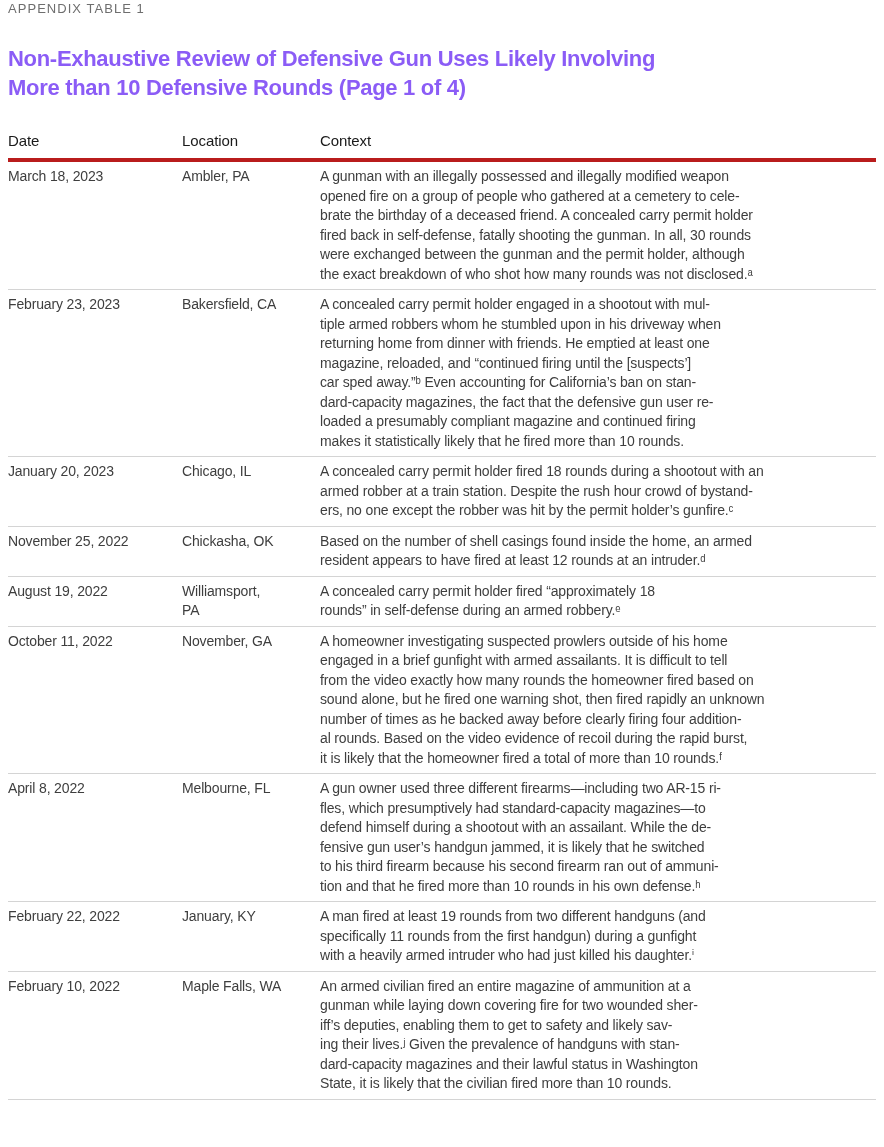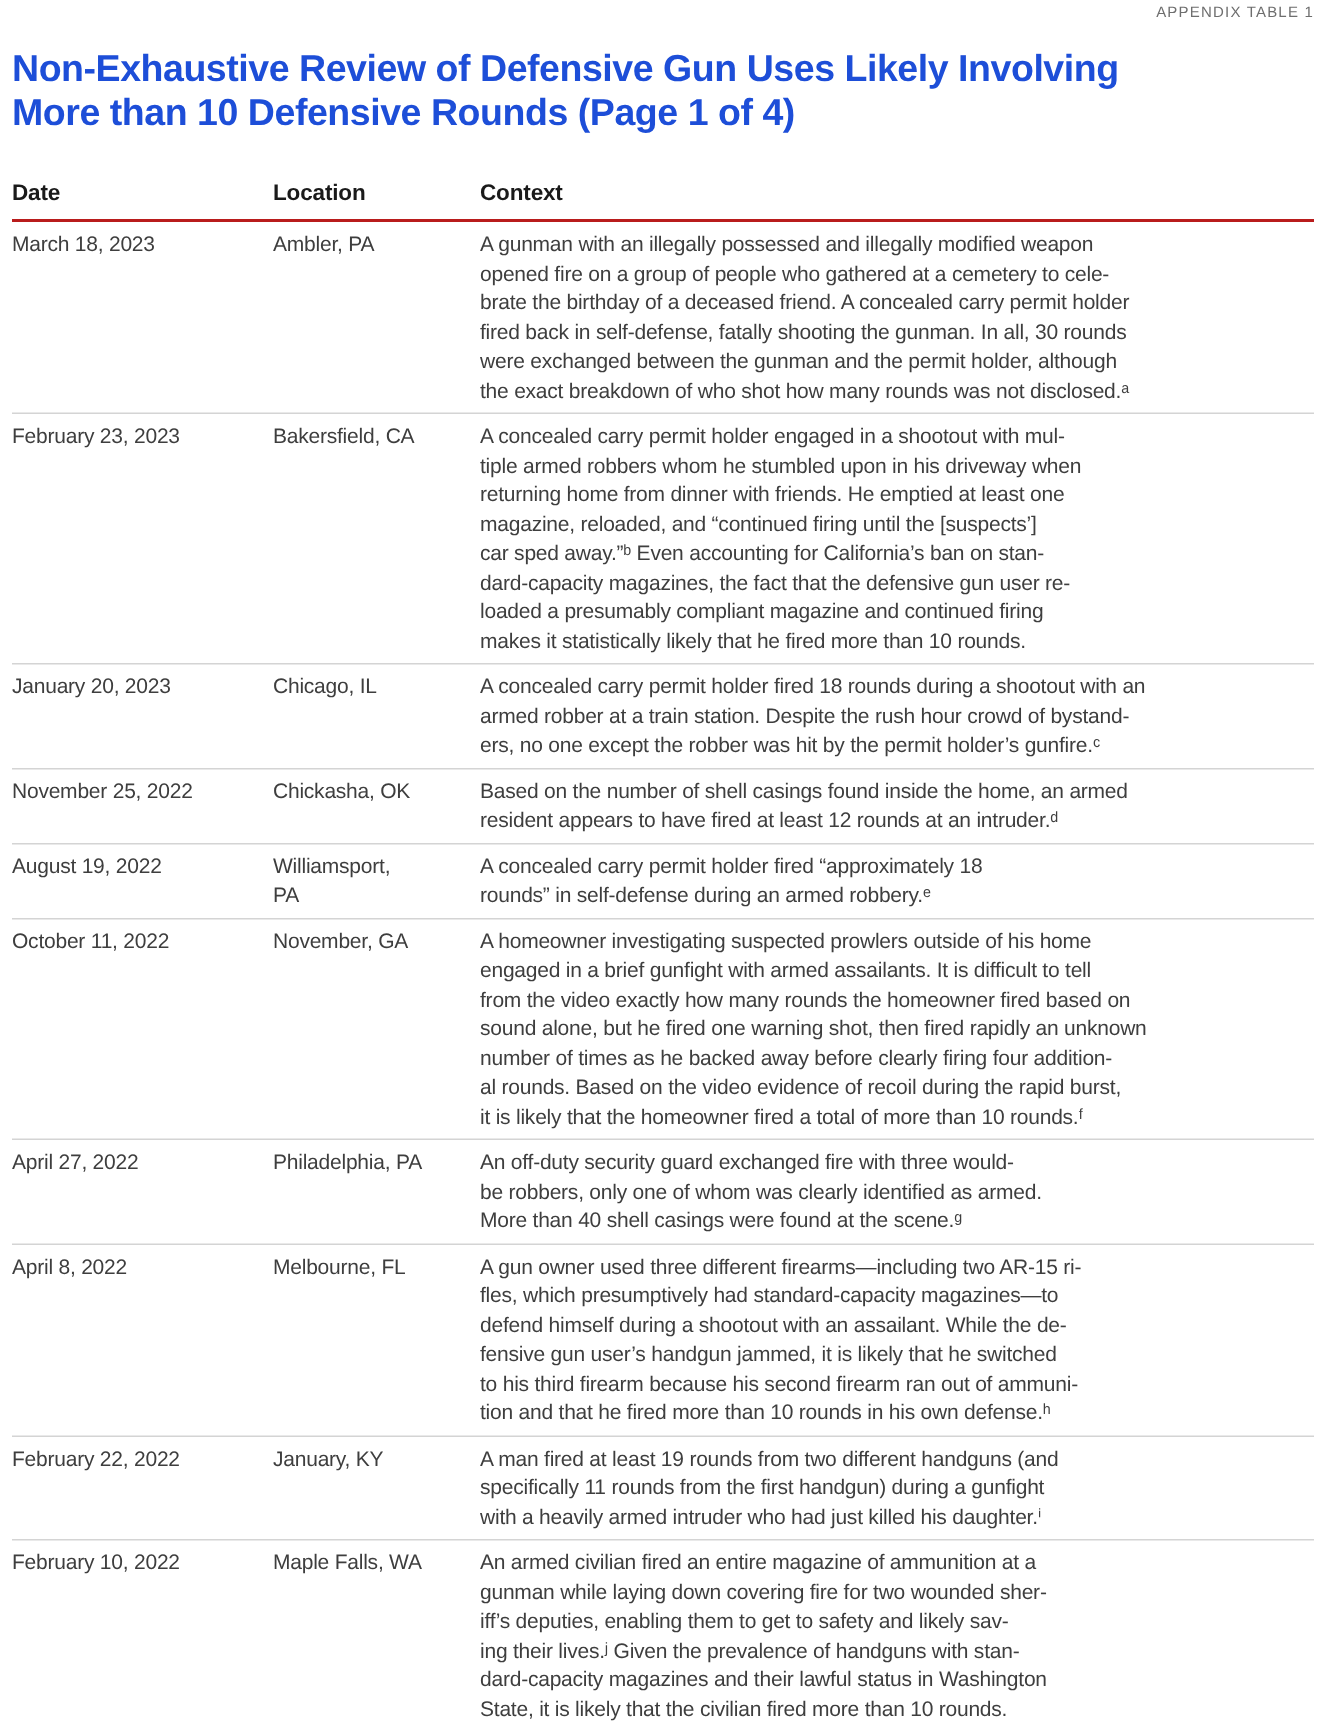--- a/index.html
+++ b/index.html
@@ -13,51 +13,50 @@
     font-family: "Liberation Sans", "DejaVu Sans", sans-serif;
     color: #3e3e3e;
     -webkit-font-smoothing: antialiased;
   }
   .page {
     padding: 2px 8px 0 8px;
     box-sizing: border-box;
     width: 884px;
   }
   .eyebrow {
-    font-size: 10px;
+    font-size: 13px;
     line-height: 14px;
     letter-spacing: 0.08em;
     color: #6e6e6e;
     font-weight: normal;
-    text-align: right;
   }
   .title {
-    margin: 16px 0 0 0;
-    font-size: 25px;
+    margin: 28px 0 0 0;
+    font-size: 22px;
     line-height: 29px;
     font-weight: bold;
-    color: #1d4ed8;
+    color: #8b5cf6;
     letter-spacing: -0.3px;
     white-space: pre-line;
   }
   table.dgu {
     width: 100%;
     border-collapse: collapse;
     table-layout: fixed;
     margin-top: 30px;
   }
   table.dgu col.c-date { width: 174px; }
   table.dgu col.c-loc  { width: 138px; }
   table.dgu th {
     text-align: left;
     font-size: 15px;
-    font-weight: bold;
+    font-weight: normal;
     color: #1a1a1a;
     padding: 0 0 9px 0;
-    border-bottom: 2px solid #b91c1c;
+    border-bottom: 4px solid #b91c1c;
     vertical-align: bottom;
     letter-spacing: -0.1px;
   }
   table.dgu td {
     vertical-align: top;
     font-size: 14px;
     line-height: 19.5px;
     color: #3e3e3e;
     letter-spacing: -0.15px;
     padding: 5px 8px 5px 0;
@@ -137,27 +136,20 @@
         <td class="loc">November, GA</td>
         <td class="ctx">A homeowner investigating suspected prowlers outside of his home
 engaged in a brief gunfight with armed assailants. It is difficult to tell
 from the video exactly how many rounds the homeowner fired based on
 sound alone, but he fired one warning shot, then fired rapidly an unknown
 number of times as he backed away before clearly firing four addition-
 al rounds. Based on the video evidence of recoil during the rapid burst,
 it is likely that the homeowner fired a total of more than 10 rounds.ᶠ</td>
       </tr>
       <tr>
-        <td class="date">April 27, 2022</td>
-        <td class="loc">Philadelphia, PA</td>
-        <td class="ctx">An off-duty security guard exchanged fire with three would-
-be robbers, only one of whom was clearly identified as armed.
-More than 40 shell casings were found at the scene.ᵍ</td>
-      </tr>
-      <tr>
         <td class="date">April 8, 2022</td>
         <td class="loc">Melbourne, FL</td>
         <td class="ctx">A gun owner used three different firearms—including two AR-15 ri-
 fles, which presumptively had standard-capacity magazines—to
 defend himself during a shootout with an assailant. While the de-
 fensive gun user’s handgun jammed, it is likely that he switched
 to his third firearm because his second firearm ran out of ammuni-
 tion and that he fired more than 10 rounds in his own defense.ʰ</td>
       </tr>
       <tr>

